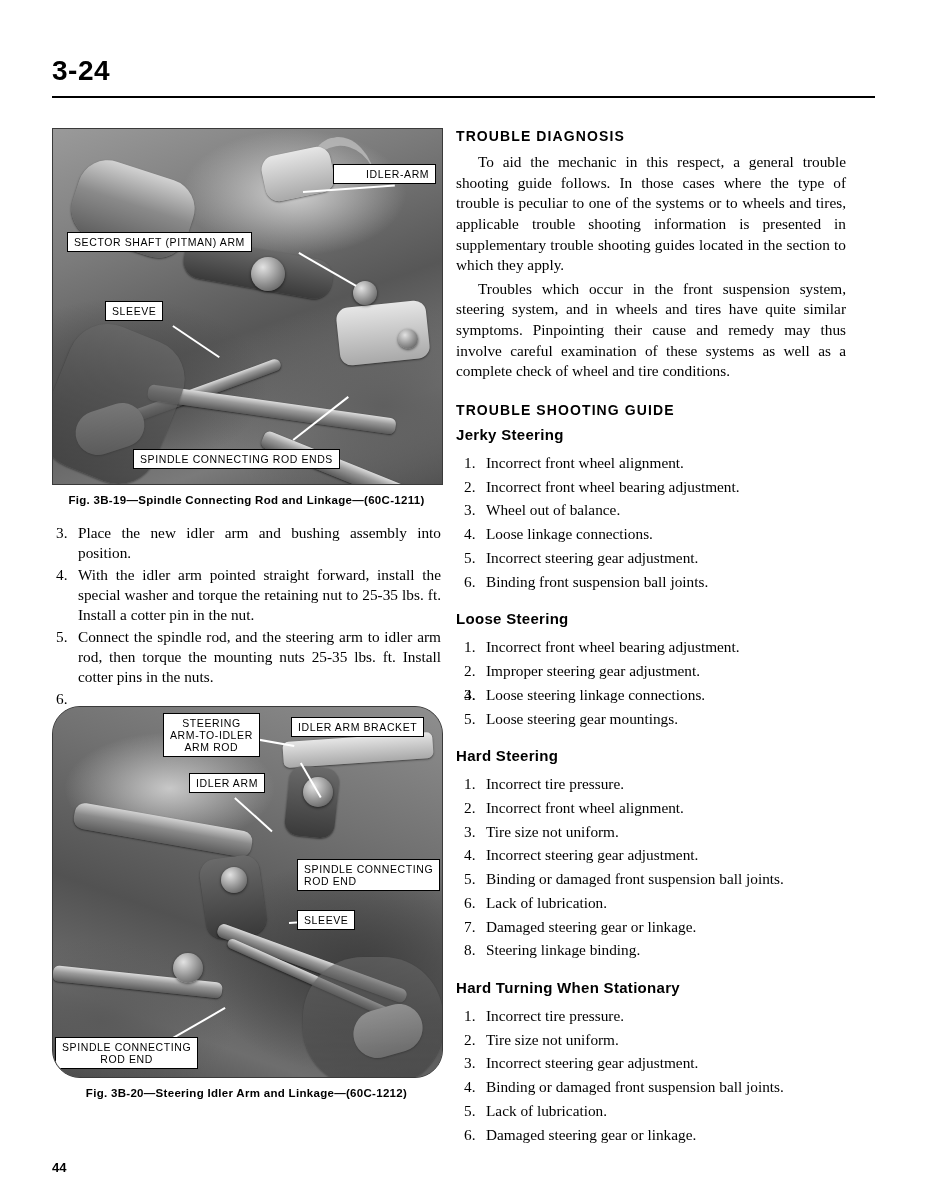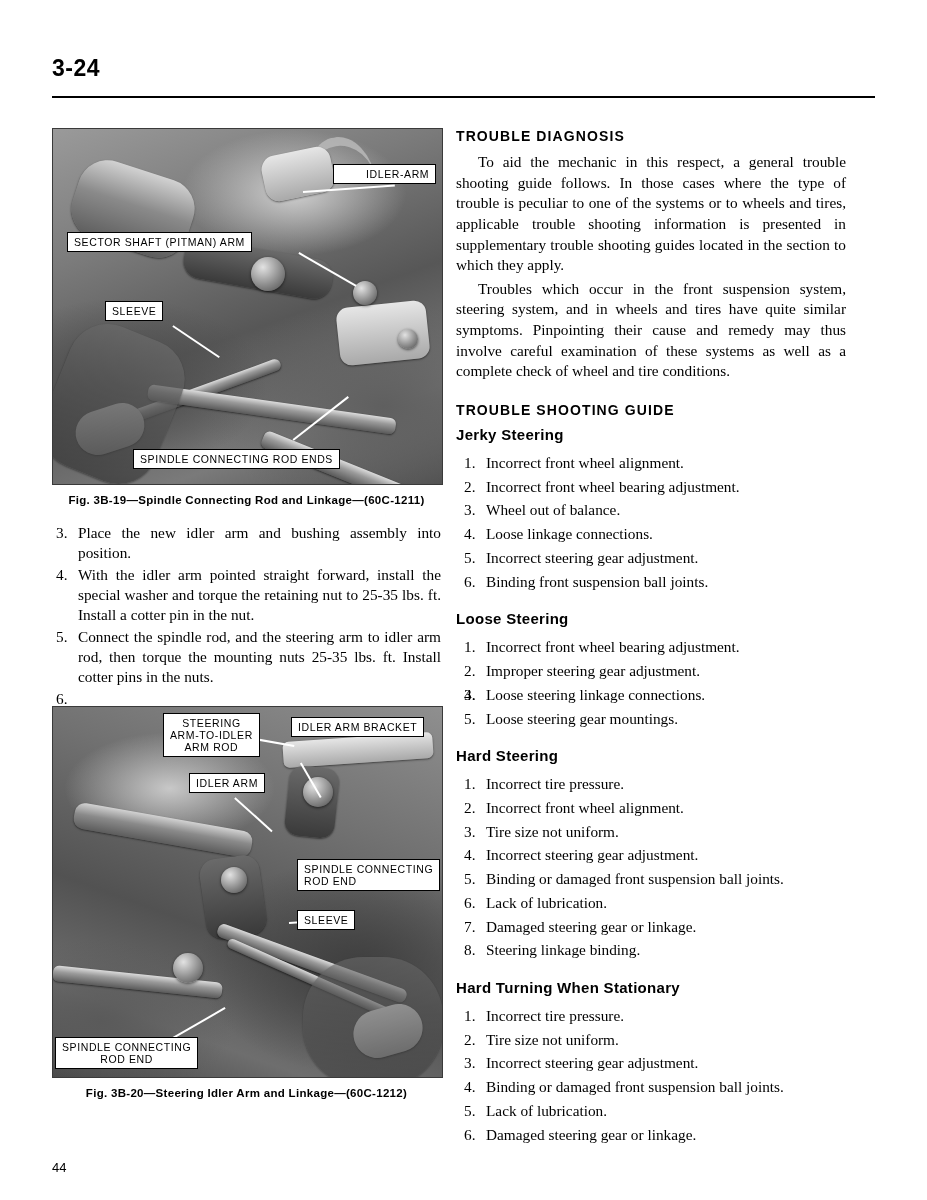--- a/index.html
+++ b/index.html
@@ -27,21 +27,21 @@
     left: 52px;
     right: 52px;
     height: 34px;
   }
   .page-number {
     position: absolute;
     left: 0;
     top: 0;
     font-family: "Liberation Sans", sans-serif;
     font-weight: bold;
-    font-size: 23px;
+    font-size: 28px;
     letter-spacing: 0.5px;
   }
   .header-title {
     position: absolute;
     right: 0;
     top: 2px;
     font-family: "Liberation Sans", sans-serif;
     font-weight: bold;
     font-size: 21px;
     letter-spacing: 1.4px;
@@ -70,21 +70,21 @@
 
   
   .figure {
     position: relative;
     width: 389px;
     background: #6d6d6d;
     border: 1px solid #3a3a3a;
     overflow: hidden;
   }
   .fig1 { height: 355px; }
-  .fig2 { height: 370px; }
+  .fig2 { height: 370px; border-radius: 28px; }
 
   .photo-bg {
     position: absolute;
     inset: 0;
   }
   
   .fig1 .photo-bg {
     background:
       radial-gradient(ellipse 160px 90px at 62% 18%, #cfcfcf 0%, rgba(207,207,207,0) 70%),
       radial-gradient(ellipse 200px 120px at 18% 72%, #4a4a4a 0%, rgba(74,74,74,0) 72%),
@@ -213,21 +213,21 @@
     padding-left: 30px;
     margin-bottom: 2px;
   }
   .list .num-item .n { left: 8px; }
 
   .folio {
     position: absolute;
     left: 52px;
     bottom: 25px;
     font-family: "Liberation Sans", sans-serif;
-    font-weight: normal;
+    font-weight: bold;
     font-size: 13px;
   }
 </style>
 </head>
 <body>
 
 <div class="page">
 
   <div class="header">
     <div class="page-number">3-24</div>

